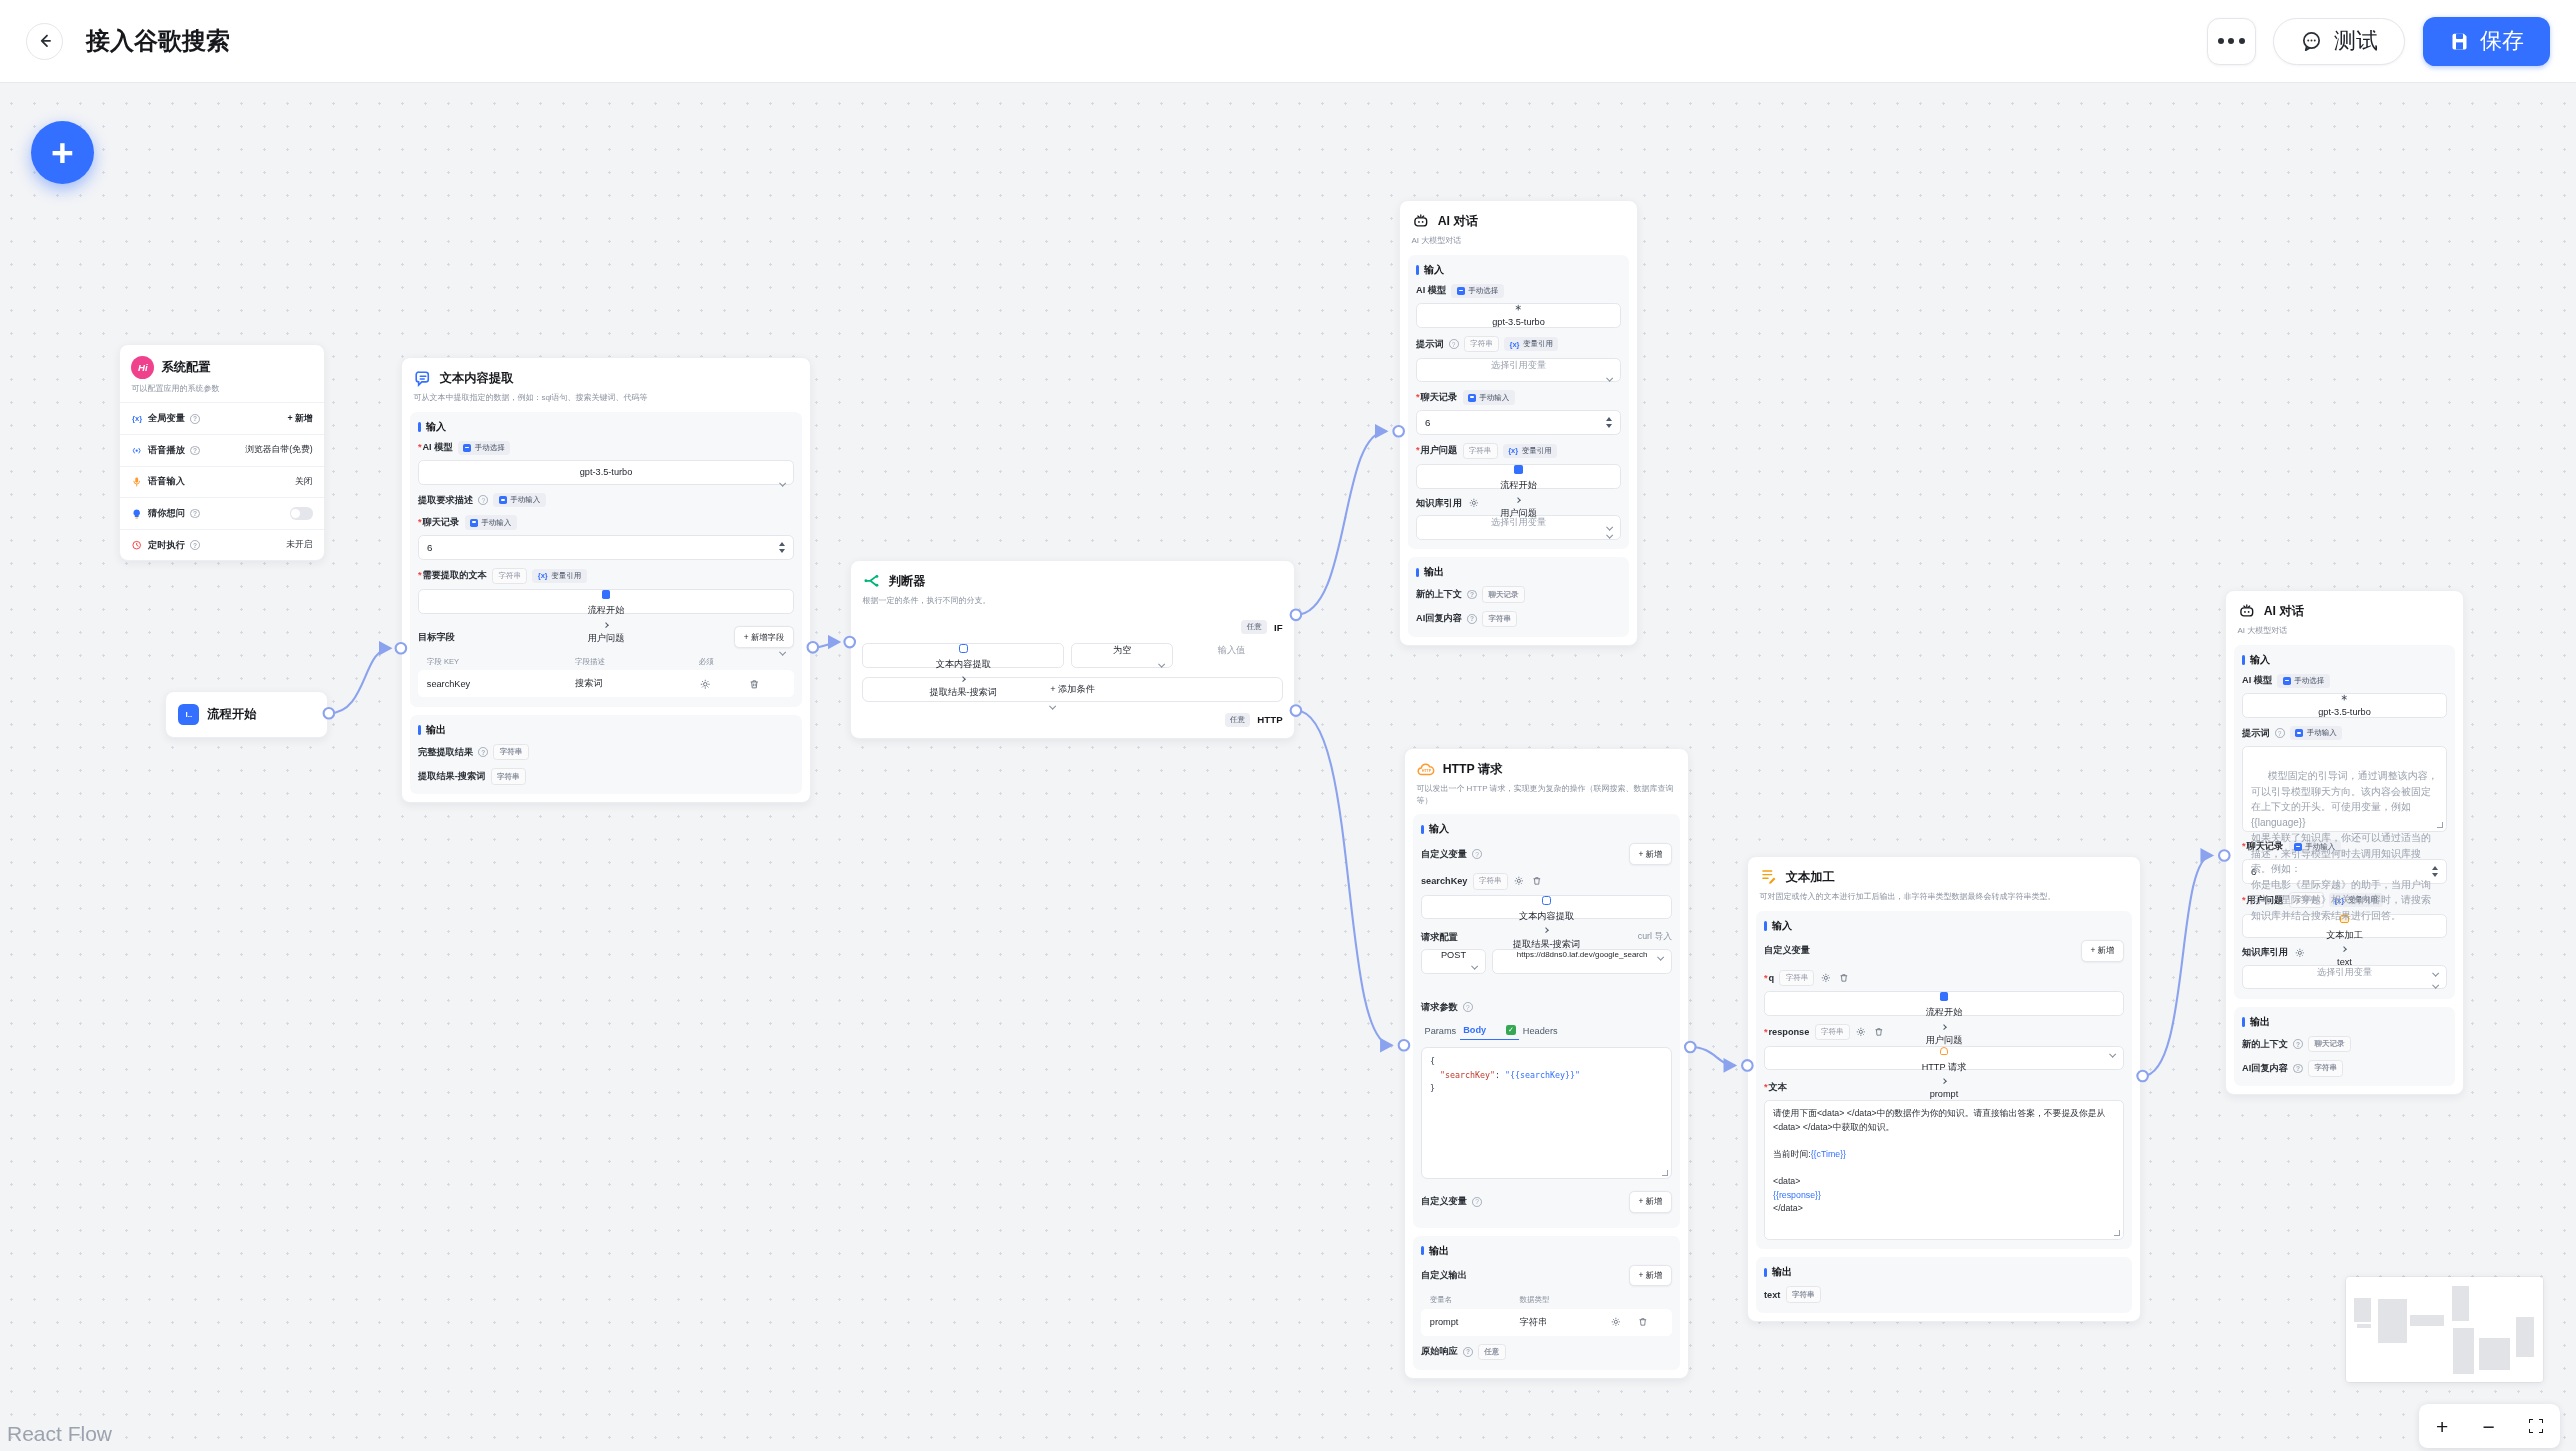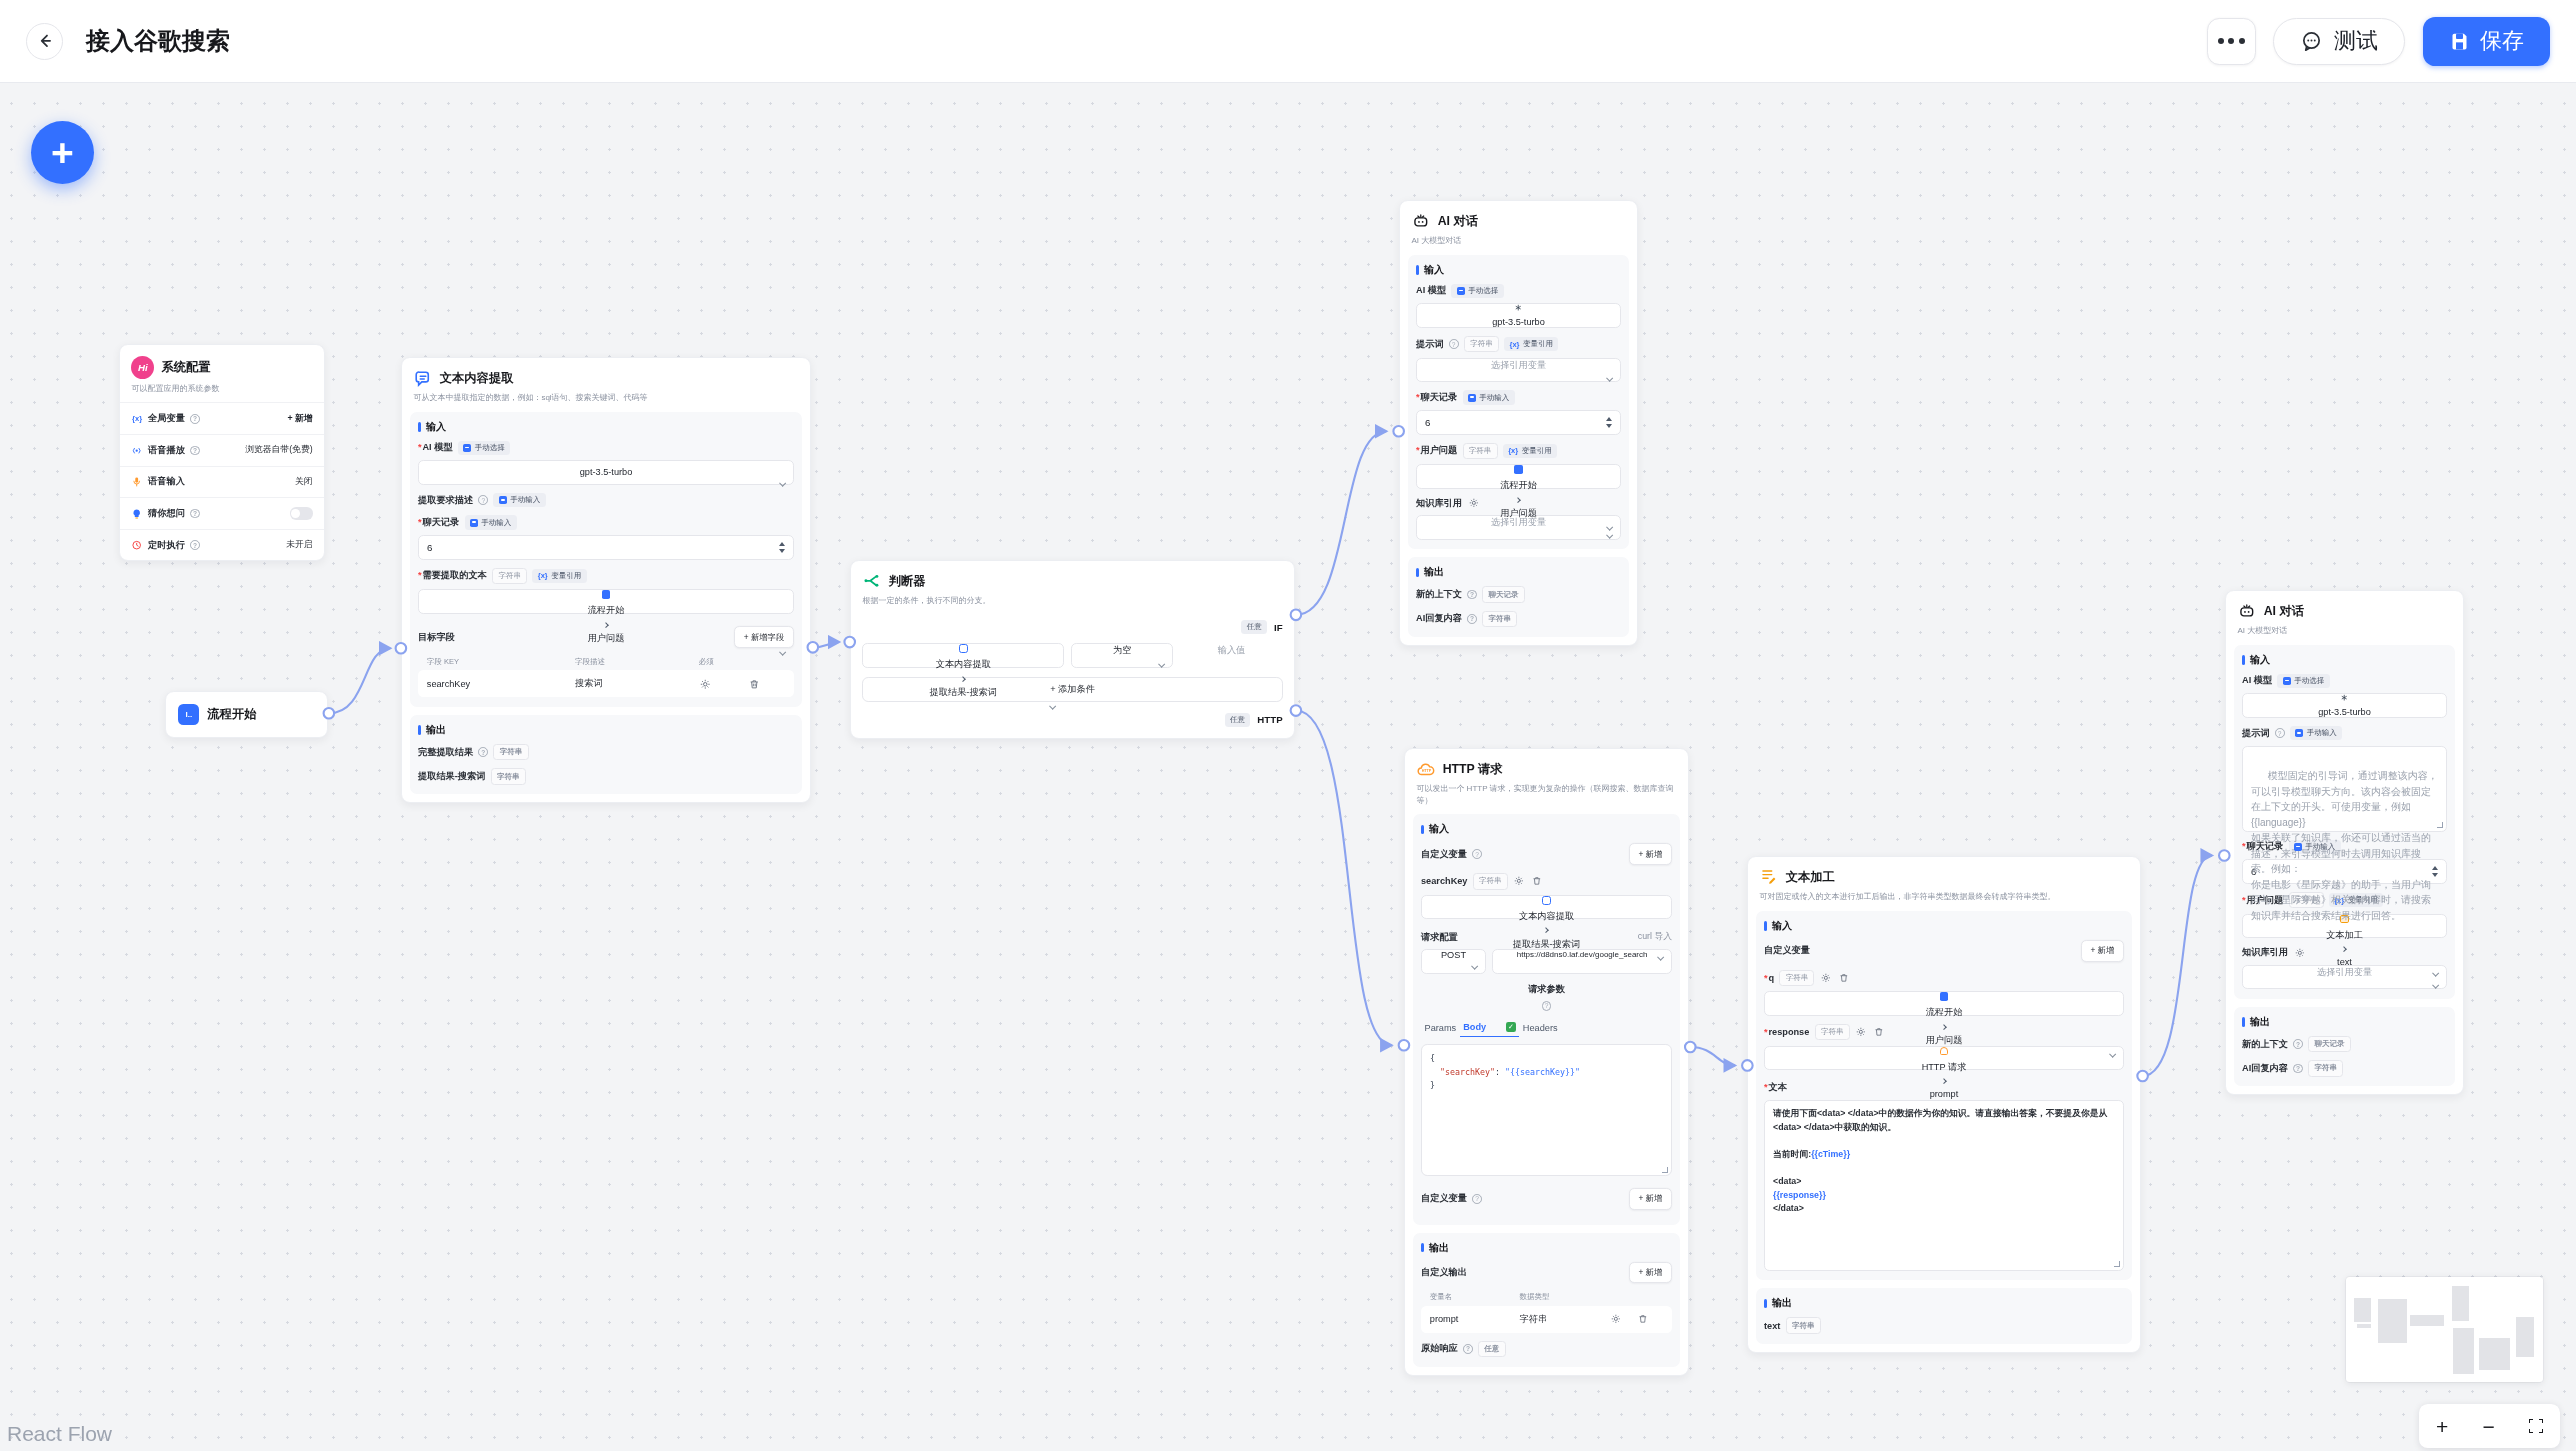--- a/index.html
+++ b/index.html
@@ -561,21 +561,21 @@
     </div>
     <div style="display:flex;gap:6.2px;">
       <div class="sel" style="width:65px;flex:none;">
         <span>POST</span>
           <span class="chev"></span>
       </div>
       <div class="sel" style="flex:1;font-size:8px;">
         <span>https://d8dns0.laf.dev/google_search</span>
       </div>
     </div>
-    <div class="frow" style="margin-top:9px;flex-direction:column;">
+    <div class="frow" style="margin-top:27px;">
       <span class="flabel">请求参数</span>
         <span class="help"></span>
     </div>
     <div class="tabs">
       <span class="tab">Params</span>
       <span class="tab act">
           <span>Body</span>
           <span class="ck"></span>
         </span>
       <span class="tab">Headers</span>
@@ -692,21 +692,21 @@
     <div class="sel">
       <span class="mi cloud"></span>
       <span>HTTP 请求</span>
         <span class="refsep"></span>
         <span>prompt</span>
       <span class="chev"></span>
     </div>
     <div class="frow" style="margin-top:11.4px;">
       <span class="flabel req">文本</span>
     </div>
-    <div class="ta" style="height:171px;font-weight:bold;"><span>请使用下面&lt;data&gt; &lt;/data&gt;中的数据作为你的知识。请直接输出答案，不要提及你是从&lt;data&gt; &lt;/data&gt;中获取的知识。
+    <div class="ta" style="height:140px;"><span>请使用下面&lt;data&gt; &lt;/data&gt;中的数据作为你的知识。请直接输出答案，不要提及你是从&lt;data&gt; &lt;/data&gt;中获取的知识。
 
 当前时间:</span><span class="vblue">{{cTime}}</span><span>
 
 &lt;data&gt;
 </span><span class="vblue">{{response}}</span><span>
 &lt;/data&gt;</span><span class="rs"></span></div>
   </div>
   <div class="panel">
     <div class="seclb">
         <span class="bar"></span>

